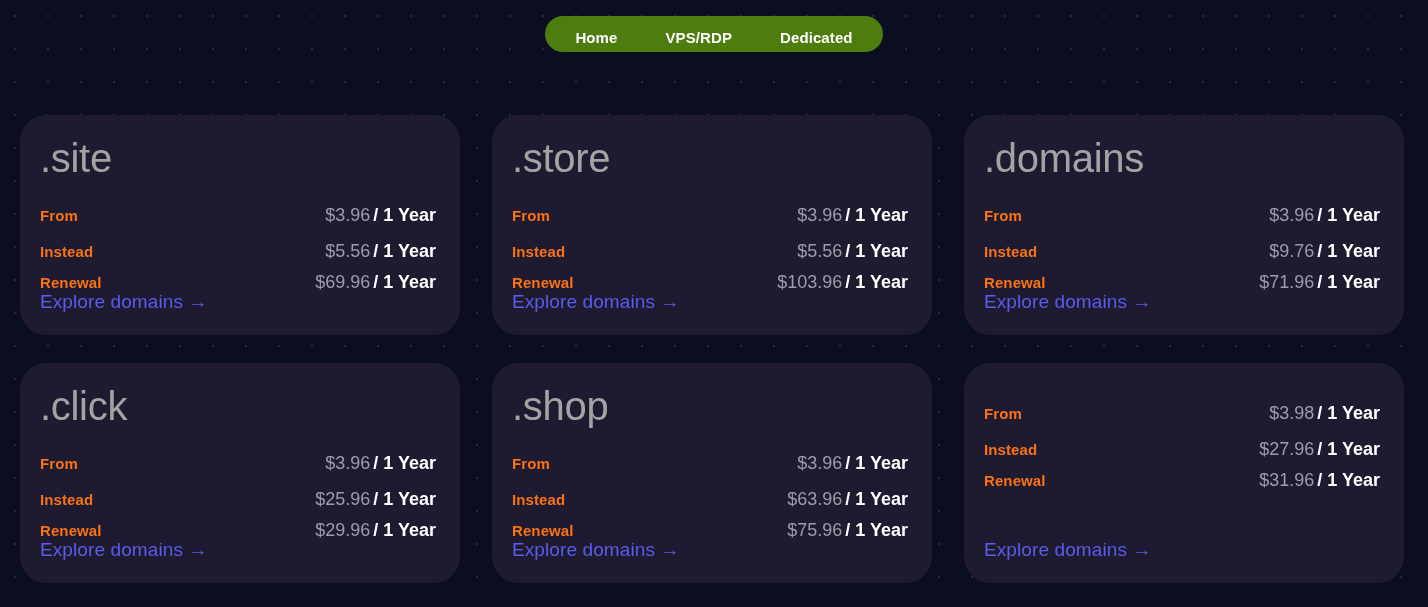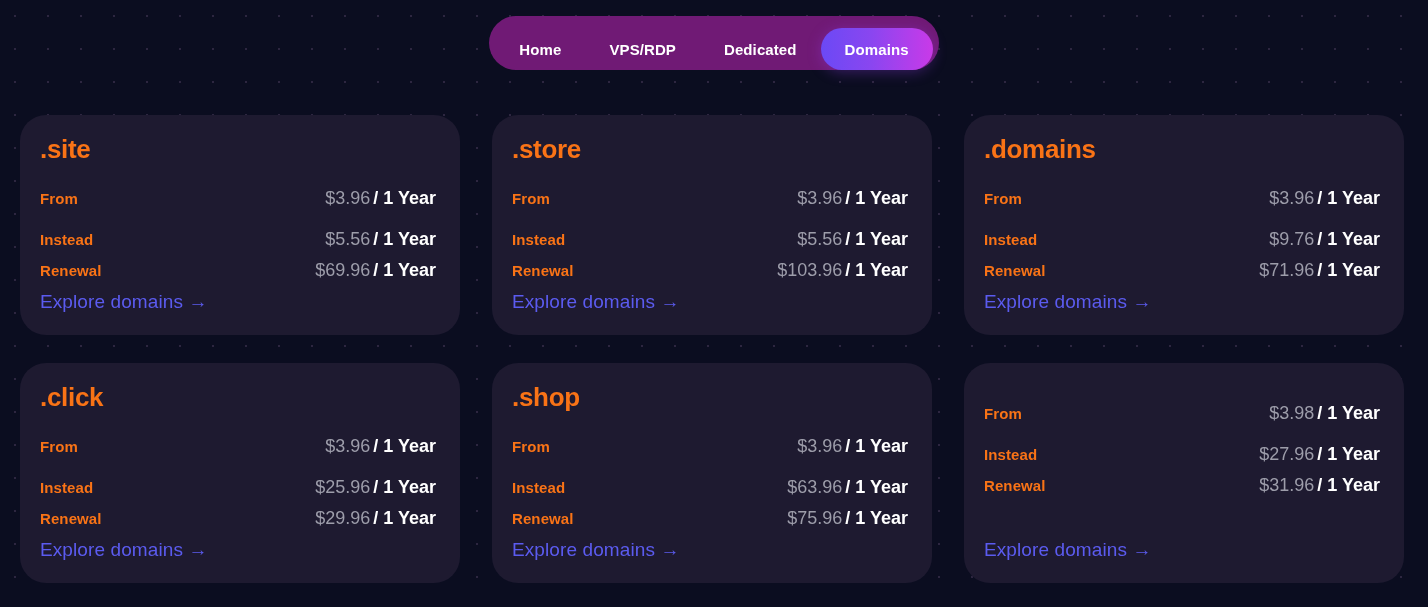--- a/index.html
+++ b/index.html
@@ -25,24 +25,24 @@
   .nav-wrap {
     position: absolute;
     top: 16px;
     left: 0;
     width: 100%;
     display: flex;
     justify-content: center;
   }
   .nav-pill {
     display: flex;
-    align-items: flex-end;
-    background: #701a75;
+    align-items: flex-start;
+    background: #4d7c0f;
     border-radius: 28px;
-    height: 54px;
+    height: 36px;
     padding: 0 6px;
     box-sizing: border-box;
   }
   .nav-item {
     height: 42px;
     padding: 0 24px;
     display: flex;
     align-items: center;
     justify-content: center;
     border-radius: 21px;
@@ -75,39 +75,38 @@
   .card {
     background: #1e1a30;
     border-radius: 26px;
     height: 220px;
     box-sizing: border-box;
     padding: 18px 22px 0 18px;
     position: relative;
     overflow: hidden;
   }
   .card-title {
-    color: #f97316;
-    font-size: 26px;
-    font-weight: bold;
+    color: #a3a3a3;
+    font-size: 40px;
+    font-weight: normal;
     letter-spacing: -0.3px;
     margin: 0 0 0 2px;
     line-height: 1.25;
   }
   .rows {
     margin-top: 22px;
   }
   .row {
     display: flex;
     align-items: baseline;
     justify-content: space-between;
     padding: 0 2px 0 2px;
     height: 31px;
   }
   .row + .row {
-    align-items: center;
   }
   .row.first {
     margin-bottom: 5px;
   }
   .row-label {
     color: #f97316;
     font-size: 15px;
     font-weight: bold;
     letter-spacing: 0.1px;
   }
@@ -137,21 +136,20 @@
   }
 </style>
 </head>
 <body>
 
 <div class="nav-wrap">
   <nav class="nav-pill">
     <button class="nav-item">Home</button>
     <button class="nav-item">VPS/RDP</button>
     <button class="nav-item">Dedicated</button>
-    <button class="nav-item active">Domains</button>
   </nav>
 </div>
 
 <div class="grid">
 
   <div class="card">
     <h2 class="card-title">.site</h2>
     <div class="rows">
       <div class="row first">
         <span class="row-label">From</span>

